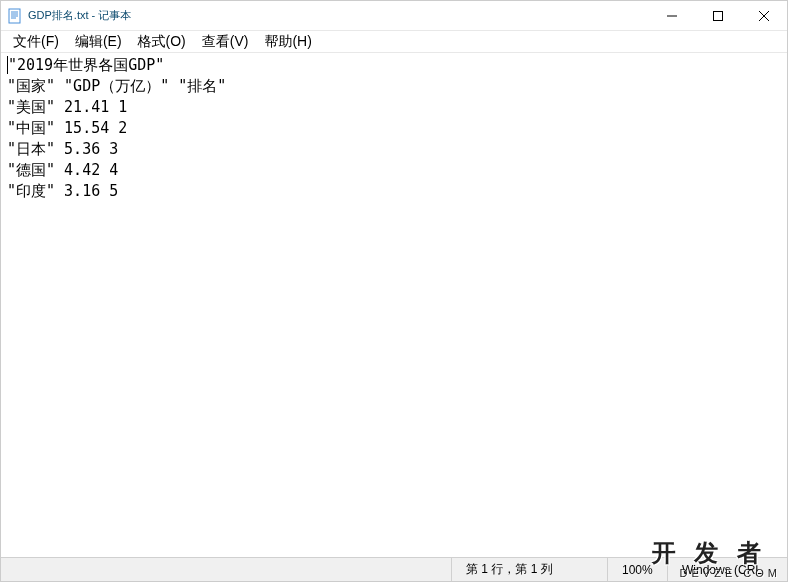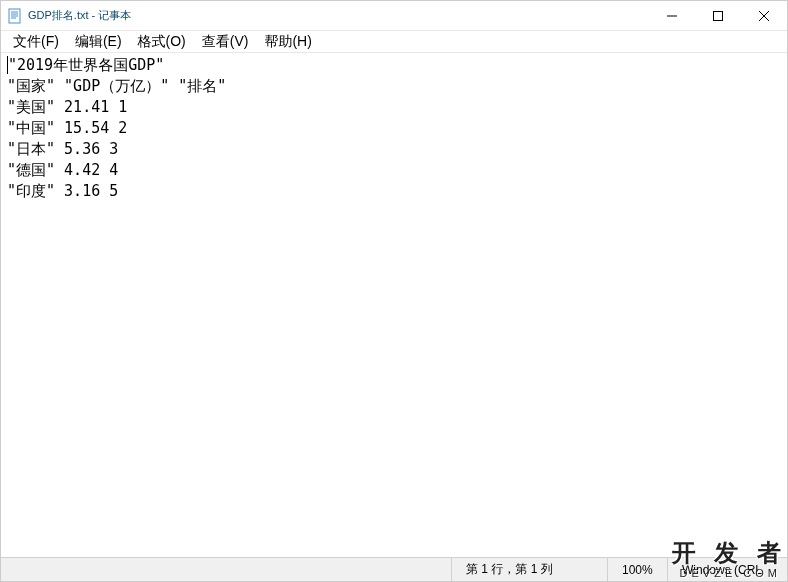--- a/index.html
+++ b/index.html
@@ -100,21 +100,21 @@
       border-left: 1px solid #d0d0d0;
       height: 100%;
       display: flex;
       align-items: center;
     }
     .status-cell.pos { min-width: 140px; }
     .status-cell.zoom { min-width: 60px; margin-left: 16px; }
     .status-cell.enc { min-width: 120px; }
     .watermark {
       position: absolute;
-      right: 0;
+      right: 20px;
       bottom: 16px;
       font-size: 24px;
       font-weight: bold;
       letter-spacing: 6px;
       color: #222;
       text-shadow: 1px 1px 0 #fff, -1px -1px 0 #fff, 1px -1px 0 #fff, -1px 1px 0 #fff;
       line-height: 1;
       pointer-events: none;
     }
     .watermark-sub {

